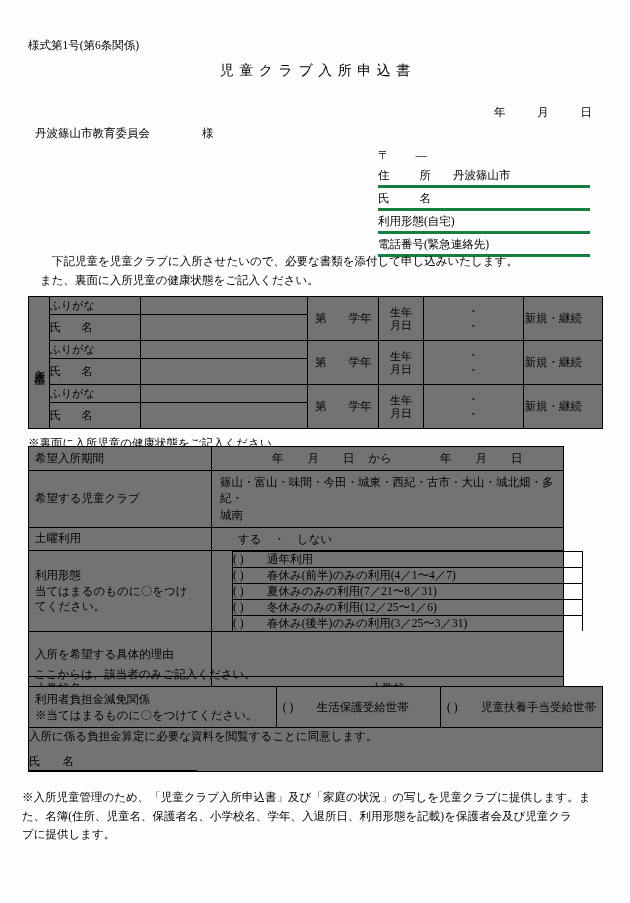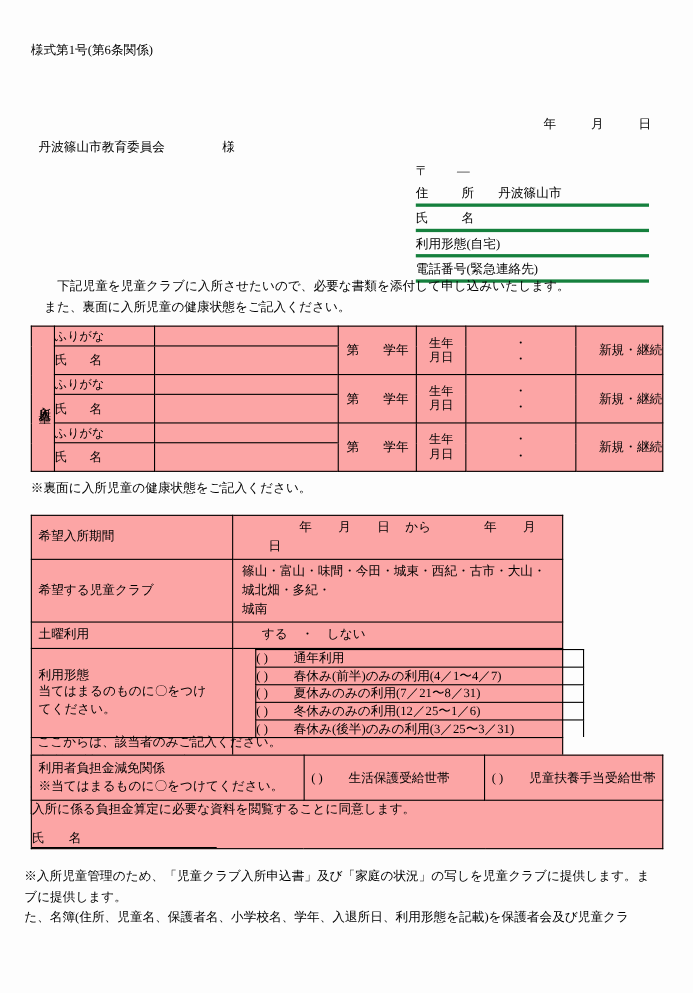--- a/index.html
+++ b/index.html
@@ -84,21 +84,21 @@
     font-size: 11.5px;
     line-height: 1.65;
   }
   .intro .l1 { text-indent: 12px; }
 
   
   table.frm {
     position: absolute;
     border-collapse: collapse;
     font-size: 11.5px;
-    background: #fca5a5;
+    background: #737373;
   }
   table.frm td {
     border: 1px solid #000;
     padding: 0;
     vertical-align: middle;
   }
 
   
   #tbl-children { left: 28px; top: 296px; width: 575px; }
   .vert-label {
@@ -130,32 +130,32 @@
   .cell-blank-furi { border-bottom: 1px dashed #000 !important; height: 17px; }
   .cell-grade { text-align: center; white-space: nowrap; }
   .cell-grade .g1 { display: inline-block; margin-right: 22px; }
   .cell-seinen {
     text-align: center;
     line-height: 1.15;
     font-size: 11px;
   }
   .cell-dots { text-align: center; letter-spacing: 1px; }
   .cell-dots .d { display: inline-block; margin: 0 26px; }
-  .cell-status { text-align: right; white-space: nowrap; font-size: 11.5px; }
+  .cell-status { text-align: left; white-space: nowrap; font-size: 11.5px; }
 
   
   .note {
     position: absolute;
     font-size: 11.5px;
   }
   #note-health { left: 28px; top: 436px; }
   #note-here { left: 34px; top: 667px; }
 
   
-  #tbl-wish { left: 28px; top: 468px; width: 484px; }
+  #tbl-wish { left: 28px; top: 446px; width: 536px; }
   #tbl-wish td.lbl { width: 170px; padding: 3px 6px; line-height: 1.35; }
   #tbl-wish td.val { padding: 3px 8px; line-height: 1.45; }
   .period-line span { display: inline-block; }
   .period-line .pad-l { margin-left: 52px; }
   .period-line .s1 { margin-left: 24px; }
   .period-line .s2 { margin-left: 24px; }
   .period-line .s3 { margin-left: 14px; }
   .period-line .s4 { margin-left: 48px; }
   .sat-line .s1 { display: inline-block; margin-left: 18px; }
   .sat-line .s2 { display: inline-block; margin-left: 12px; }
@@ -202,20 +202,21 @@
     line-height: 1.62;
   }
   .footer p { margin: 0; font-family: Liberation Serif, serif; }
 </style>
 </head>
 <body>
 
 <div id="page">
 
   <div class="form-no">様式第1号(第6条関係)</div>
+  <div class="doc-title">児童クラブ入所申込書</div>
 
   <div class="date-line">
     <span>年</span>
     <span class="sp-md"></span>
     <span>月</span>
     <span class="sp-md"></span>
     <span>日</span>
   </div>
 
   <div class="addressee">
@@ -406,17 +407,17 @@
         <div class="sig-row">
           <span class="sig-underline"><span>氏</span><span class="gap"></span><span>名</span><span></span></span>
         </div>
       </td>
     </tr>
   </tbody>
     </table>
 
   <div class="footer">
     <p>※入所児童管理のため、「児童クラブ入所申込書」及び「家庭の状況」の写しを児童クラブに提供します。ま</p>
+    <p>た、名簿(住所、児童名、保護者名、小学校名、学年、入退所日、利用形態を記載)を保護者会及び児童クラ</p>
     <p>ブに提供します。</p>
-    <p>た、名簿(住所、児童名、保護者名、小学校名、学年、入退所日、利用形態を記載)を保護者会及び児童クラ</p>
   </div>
 
 </div>
 
 </body></html>

